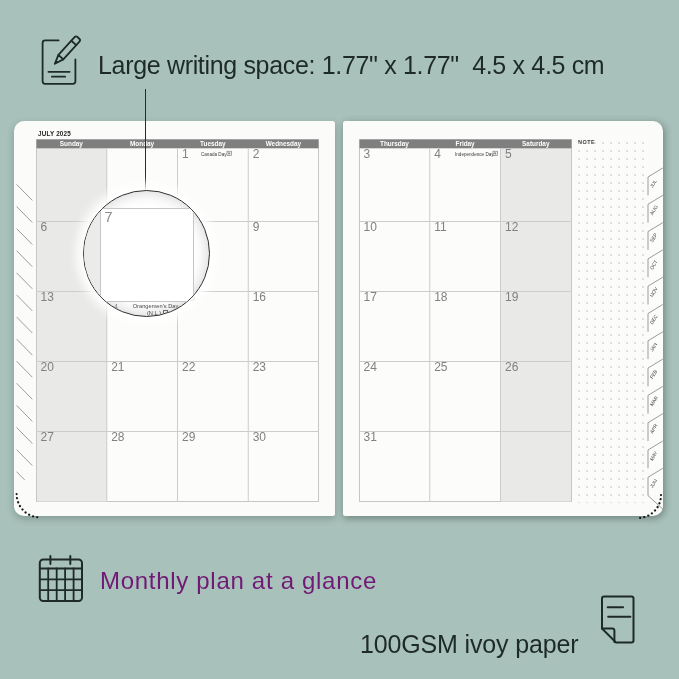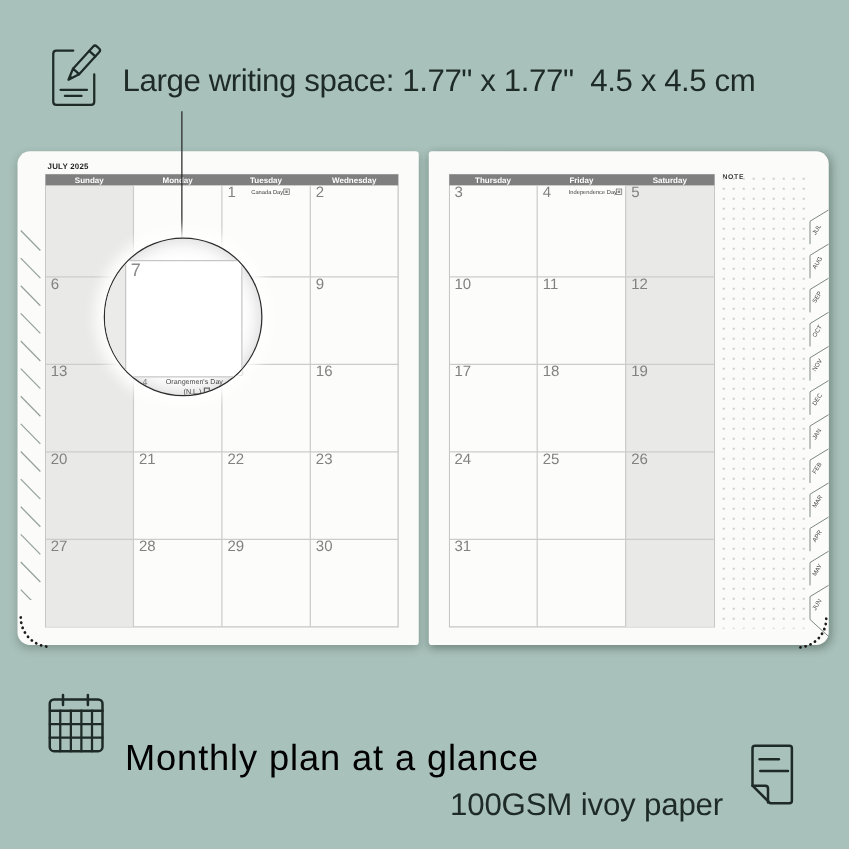--- a/index.html
+++ b/index.html
@@ -228,21 +228,21 @@
       <path d="M10.2,14.5 V47"></path>
         <path d="M18.7,14.5 V47"></path>
         <path d="M27.1,14.5 V47"></path>
         <path d="M35.6,14.5 V47"></path>
       <path d="M1.8,25.3 H44"></path>
         <path d="M1.8,36.1 H44"></path>
     </g>
   </g>
 </svg>
 
-<div class="abs" style="left:100px;top:566.5px;font-size:29px;letter-spacing:0.7px;color:#000000;margin-top:24px;">Monthly plan at a glance</div>
+<div class="abs" style="left:100px;top:566.5px;font-size:24px;letter-spacing:0.7px;color:#701a75;">Monthly plan at a glance</div>
 
 <div class="abs" style="left:360px;top:630px;font-size:25px;letter-spacing:-0.15px;color:#1e2a26;">100GSM ivoy paper</div>
 
 <svg class="abs" style="left:597.5px;top:593px;" width="42" height="54" viewBox="0 0 42 54">
   <g fill="none" stroke="#1d2a26" stroke-width="2" stroke-linecap="round" stroke-linejoin="round">
     <path d="M4,35.5 V5.5 Q4,3.5 6,3.5 H33.5 Q35.5,3.5 35.5,5.5 V47.5 Q35.5,49.5 33.5,49.5 H18 Z"></path>
     <path d="M4,35.5 H14.2 Q16.4,35.5 16.4,37.7 V49"></path>
     <path d="M9.7,14.3 H25.1"></path>
     <path d="M10.2,23.7 H32.4"></path>
   </g>

